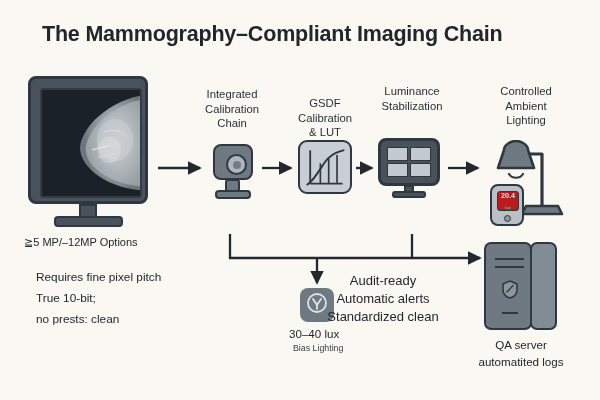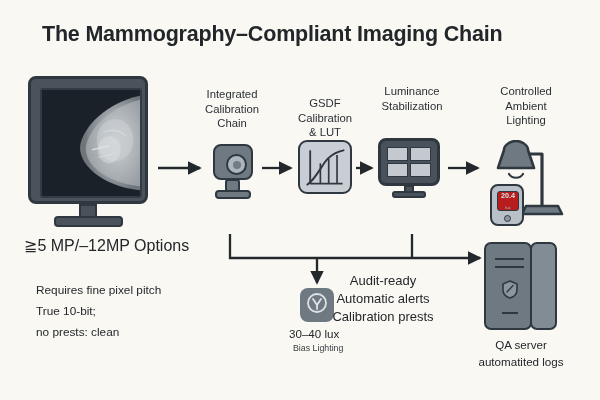--- a/index.html
+++ b/index.html
@@ -72,28 +72,28 @@
   #monitor-base {
     position: absolute; left: 26px; top: 140px;
     width: 69px; height: 11px;
     background: #4a535b;
     border: 2.5px solid #2f3840;
     border-radius: 4px;
     box-sizing: border-box;
   }
   #monitor-caption {
     left: 24px; top: 236px;
-    font-size: 16px;
+    font-size: 11px;
     color: #23272b;
     white-space: nowrap;
   }
 
   
   #left-notes {
-    left: 36px; top: 280px;
+    left: 36px; top: 267px;
     font-size: 11.8px;
     line-height: 21px;
     color: #23272b;
   }
   #left-notes div { white-space: nowrap; }
 
   
   .tile {
     background: #c9ced4;
     border: 2.5px solid #2f3840;
@@ -440,21 +440,21 @@
       <path d="M13,11 L17,17 L21,11" fill="none" stroke="#dfe3e6" stroke-width="1.8" stroke-linecap="round" stroke-linejoin="round"></path>
       <line x1="17" y1="17" x2="17" y2="21" stroke="#dfe3e6" stroke-width="1.8" stroke-linecap="round"></line>
     </svg>
   </div>
   <div id="bias-cap1" class="abs">30–40 lux</div>
   <div id="bias-cap2" class="abs">Bias Lighting</div>
 
   <div id="mid-notes" class="abs">
     <div>Audit-ready</div>
     <div>Automatic alerts</div>
-    <div>Calibration prests</div>
+    <div>Standardized clean</div>
   </div>
 
   <div id="server-wrap" class="abs">
     <div id="server-right"></div>
     <div id="server-left">
       <div class="server-slot" id="slot1"></div>
       <div class="server-slot" id="slot2"></div>
       <svg id="server-shield" viewBox="0 0 16 19">
         <path d="M8,1 L15,4 L15,10 C15,14.5 11.5,17 8,18 C4.5,17 1,14.5 1,10 L1,4 Z" fill="#8d969d" stroke="#2f3840" stroke-width="1.6" stroke-linejoin="round"></path>
         <path d="M5,12 L11,5.5" stroke="#2f3840" stroke-width="1.4" stroke-linecap="round"></path>

